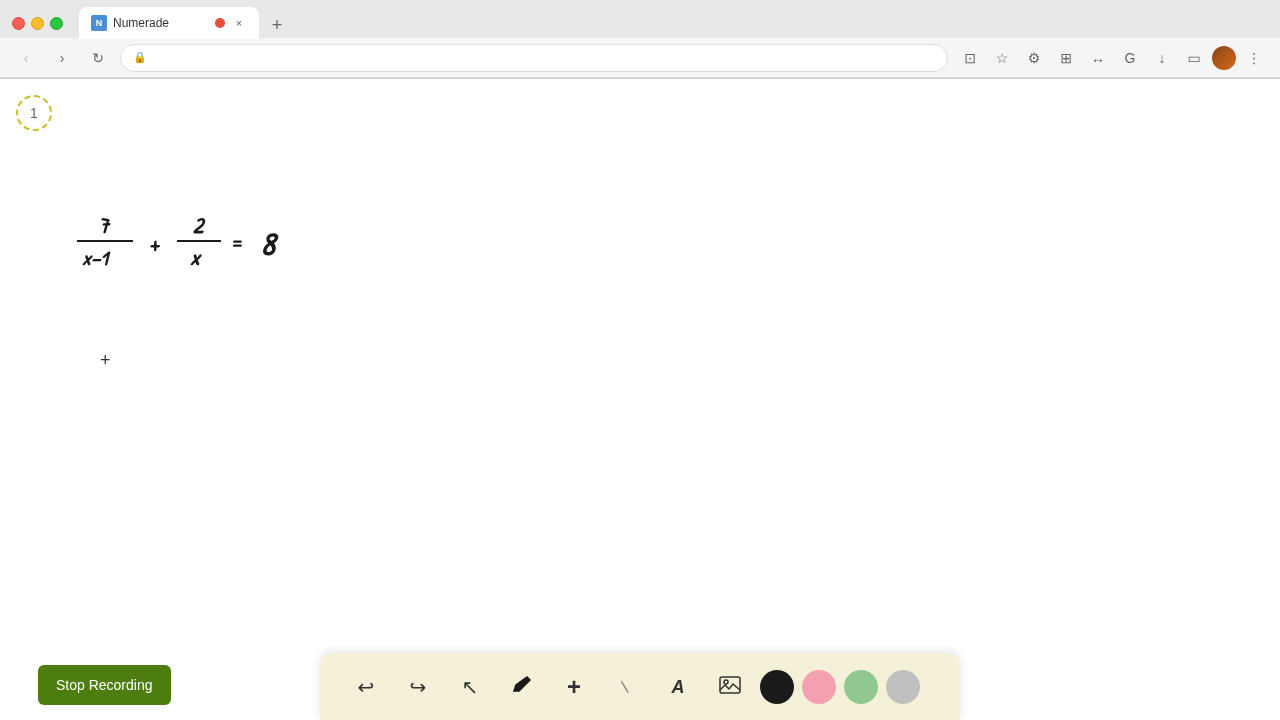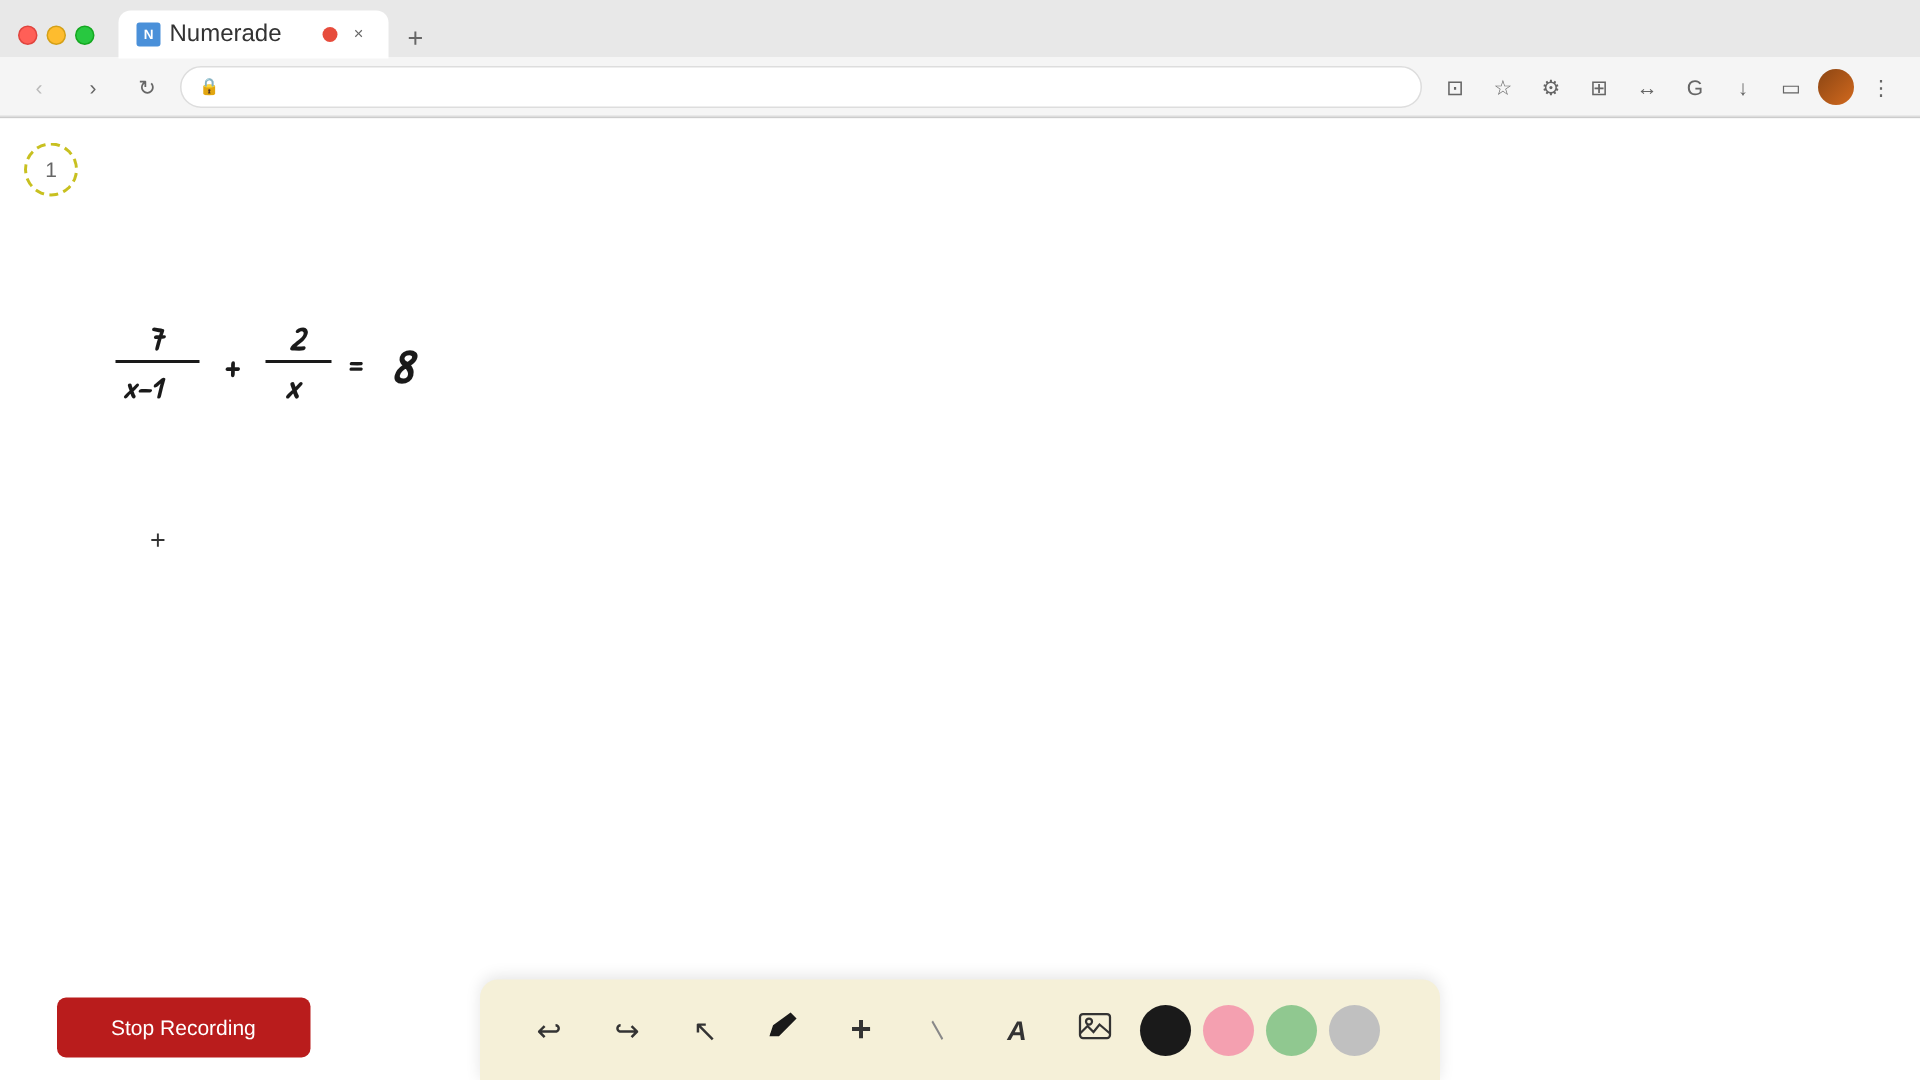--- a/index.html
+++ b/index.html
@@ -70,21 +70,21 @@
       display: flex;
       align-items: center;
       justify-content: center;
       font-size: 9px;
       color: white;
       font-weight: bold;
     }
 
     .tab-title {
       flex: 1;
-      font-size: 16px;
+      font-size: 12px;
       white-space: nowrap;
       overflow: hidden;
       text-overflow: ellipsis;
     }
 
     .tab-recording-dot {
       width: 10px;
       height: 10px;
       background: #e74c3c;
       border-radius: 50%;
@@ -288,25 +288,25 @@
     .color-circle.black { background: #1a1a1a; }
     .color-circle.pink { background: #f4a0b0; }
     .color-circle.green { background: #90c890; }
     .color-circle.gray { background: #c0c0c0; }
 
     
     .stop-recording-btn {
       position: absolute;
       bottom: 16px;
       left: 38px;
-      background: #b91c1c;
+      background: #4d7c0f;
       color: white;
       border: none;
       border-radius: 6px;
-      padding: 12px 36px;
+      padding: 12px 18px;
       font-size: 14px;
       font-weight: 500;
       cursor: pointer;
       white-space: nowrap;
     }
   </style>
 </head>
 <body>
 
 <div class="browser-chrome">

